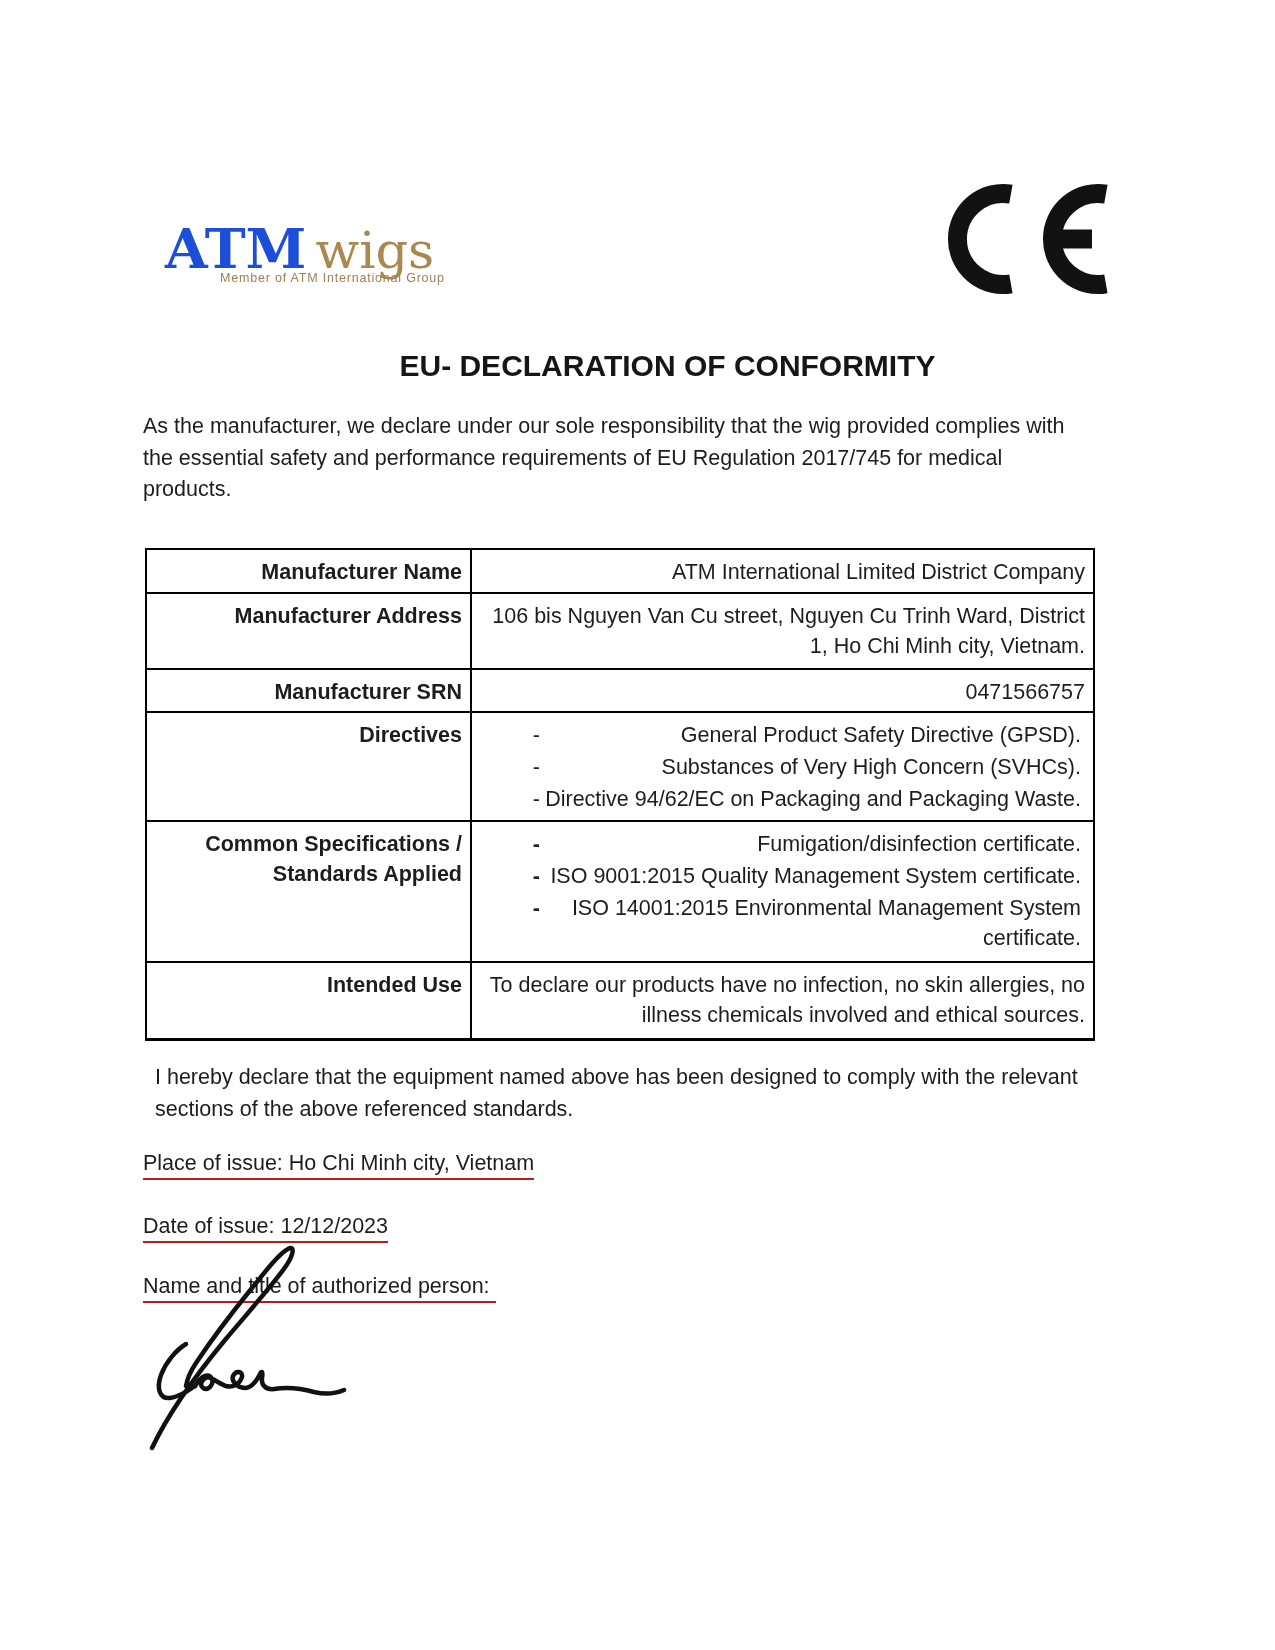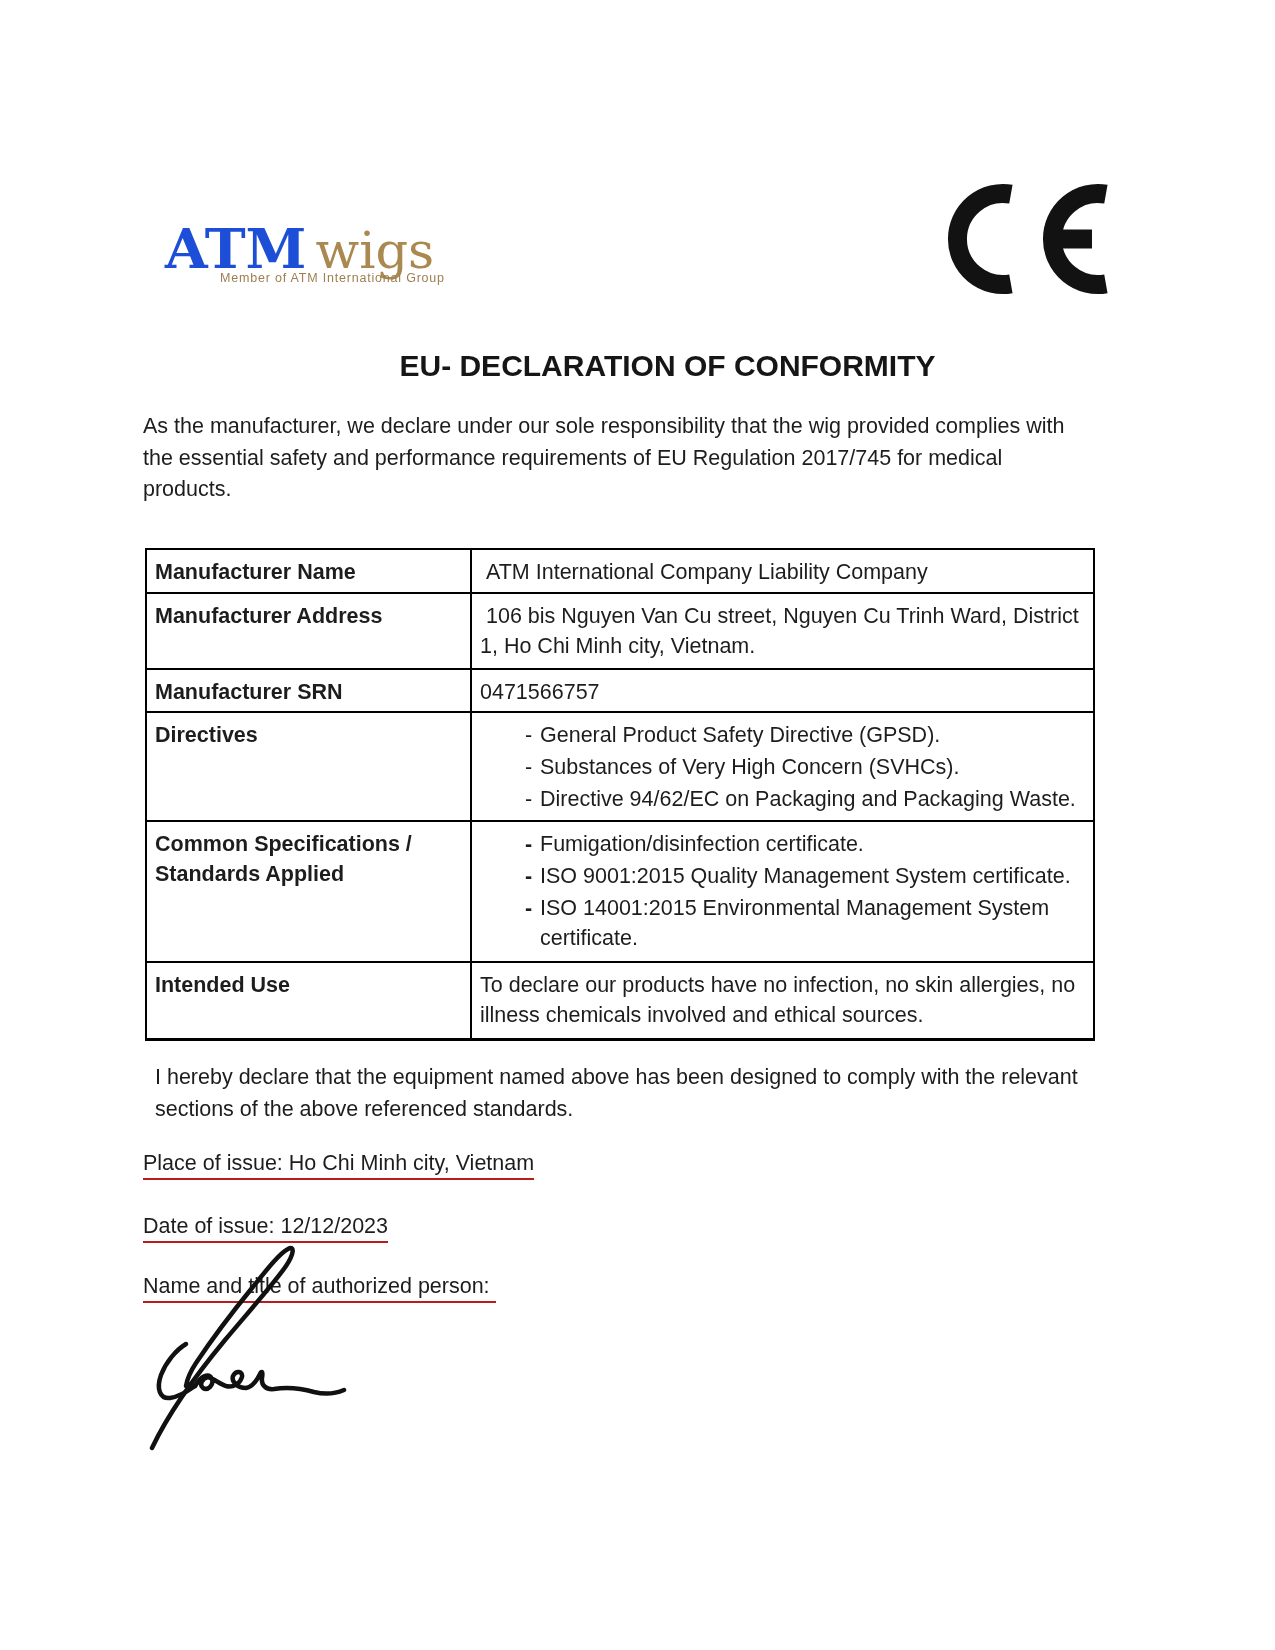--- a/index.html
+++ b/index.html
@@ -28,21 +28,21 @@
   
   .doc-title { position:absolute; left:0; top:349px; width:1275px; text-align:center;
                transform:translateX(30px); font-size:30px; font-weight:bold; color:#161616; }
   .intro    { position:absolute; left:143px; top:411px; width:935px;
               font-size:21.5px; line-height:31.5px; }
   .closing  { position:absolute; left:155px; top:1062px; width:935px;
               font-size:21.5px; line-height:31.5px; }
 
   
   .doc-table { position:absolute; left:145px; top:548px; width:950px;
-               border-collapse:collapse; table-layout:fixed; }
+               border-collapse:collapse; table-layout:fixed;text-align:right; }
   .doc-table td { border:2px solid #000; vertical-align:top;
                   font-size:21.5px; line-height:30px; }
   .doc-table tr:last-child td { border-bottom-width:3px; }
   .doc-table td.label { width:307px; font-weight:bold; padding:7px 8px 4px 8px; }
   .doc-table td.value { padding:7px 8px 4px 8px; white-space:pre-wrap; }
   .doc-table tr:nth-child(1){ height:44px; }
   .doc-table tr:nth-child(2){ height:76px; }
   .doc-table tr:nth-child(3){ height:30px; }
   .doc-table tr:nth-child(4){ height:104px; }
   .doc-table tr:nth-child(5){ height:141px; }
@@ -80,21 +80,21 @@
   </svg>
 
   <div class="doc-title">EU- DECLARATION OF CONFORMITY</div>
 
   <div class="intro">As the manufacturer, we declare under our sole responsibility that the wig provided complies with the essential safety and performance requirements of EU Regulation 2017/745 for medical products.</div>
 
   <table class="doc-table">
     <tbody>
         <tr>
           <td class="label">Manufacturer Name</td>
-          <td class="value"> ATM International Company Liability Company</td>
+          <td class="value"> ATM International Limited District Company</td>
         </tr>
         <tr>
           <td class="label">Manufacturer Address</td>
           <td class="value"> 106 bis Nguyen Van Cu street, Nguyen Cu Trinh Ward, District 1, Ho Chi Minh city, Vietnam.</td>
         </tr>
         <tr>
           <td class="label">Manufacturer SRN</td>
           <td class="value">0471566757</td>
         </tr>
         <tr>

